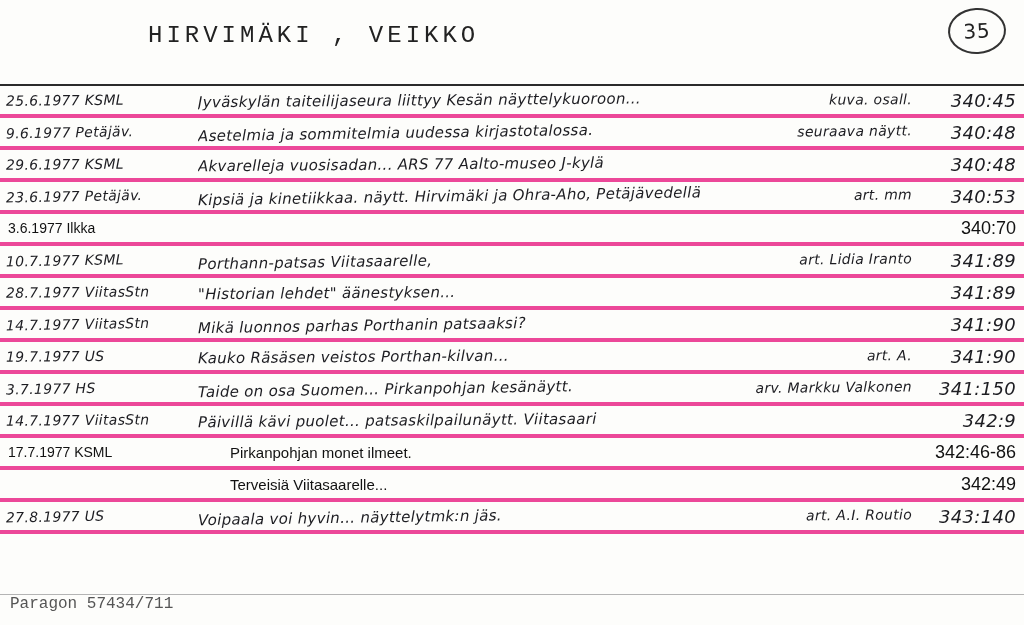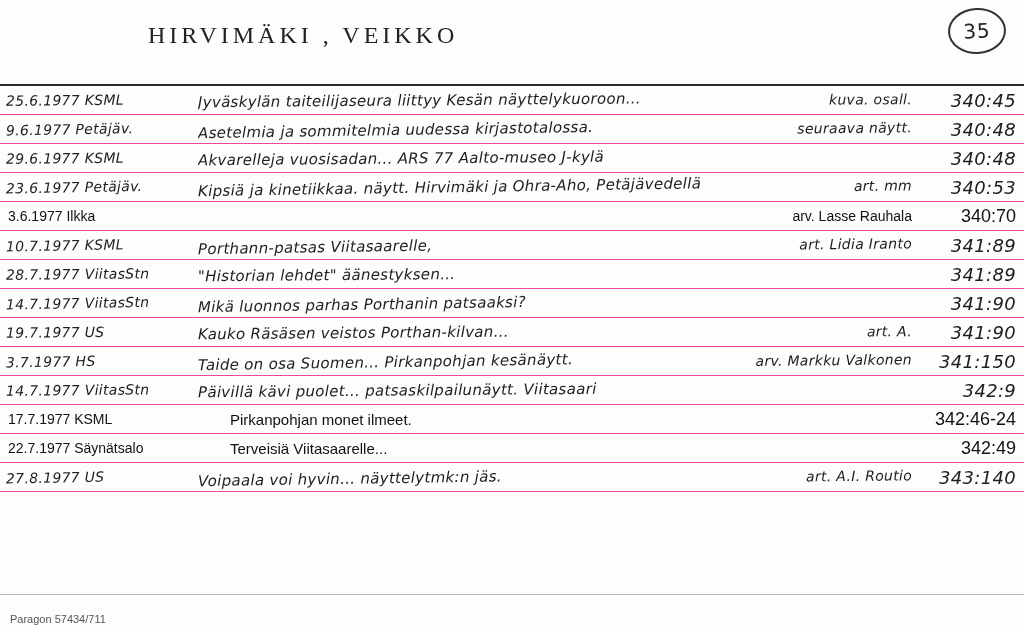--- a/index.html
+++ b/index.html
@@ -14,21 +14,21 @@
     background: #fdfdfb;
     overflow: hidden;
     font-family: "Liberation Sans", sans-serif;
     color: #1a1a1a;
   }
   
   .header-name {
     position: absolute;
     left: 148px;
     top: 22px;
-    font-family: Liberation Serif, serif;
+    font-family: Liberation Mono, monospace;
     font-size: 24px;
     letter-spacing: 4px;
     color: #222;
     white-space: nowrap;
     text-align: center;
   }
   .page-number-circle {
     position: absolute;
     right: 18px;
     top: 8px;
@@ -56,21 +56,21 @@
   
   .rows {
     position: absolute;
     left: 0;
     right: 0;
     top: 86px;
   }
   .row {
     position: relative;
     height: 28px;
-    border-bottom: 1px solid #ec4899;
+    border-bottom: 4px solid #ec4899;
     display: flex;
     align-items: center;
     padding-left: 16px;
   }
   .row .date {
     position: absolute;
     left: 6px;
     width: 160px;
     font-size: 14px;
     white-space: nowrap;
@@ -133,24 +133,24 @@
     position: absolute;
     left: 0;
     right: 0;
     bottom: 30px;
     height: 1px;
     background: #b4b4b4;
   }
   .footer-note {
     position: absolute;
     left: 10px;
-    bottom: 0;
-    font-size: 11px;
+    bottom: 12px;
+    font-size: 16px;
     color: #555;
-    font-family: Liberation Sans, sans-serif;
+    font-family: Liberation Mono, monospace;
   }
 </style>
 </head>
 <body>
 
 <div id="page">
 
   <div class="header-name">HIRVIMÄKI  ,  VEIKKO</div>
 
   <div class="page-number-circle">35</div>
@@ -177,21 +177,20 @@
         <div class="ref">340:48</div>
       </div>
       <div class="row hand skew2">
         <div class="date">23.6.1977 Petäjäv.</div>
         <div class="title">Kipsiä ja kinetiikkaa. näytt. Hirvimäki ja Ohra-Aho, Petäjävedellä</div>
         <div class="credit">art. mm</div>
         <div class="ref">340:53</div>
       </div>
       <div class="row print">
         <div class="date">3.6.1977  Ilkka</div>
-        <div class="credit">arv. Lasse Rauhala</div>
         <div class="ref">340:70</div>
       </div>
       <div class="row hand skew2">
         <div class="date">10.7.1977 KSML</div>
         <div class="title">Porthann-patsas Viitasaarelle,</div>
         <div class="credit">art. Lidia Iranto</div>
         <div class="ref">341:89</div>
       </div>
       <div class="row hand skew1">
         <div class="date">28.7.1977 ViitasStn</div>
@@ -219,24 +218,23 @@
       </div>
       <div class="row hand skew1">
         <div class="date">14.7.1977 ViitasStn</div>
         <div class="title">Päivillä kävi puolet...   patsaskilpailunäytt. Viitasaari</div>
         <div class="credit"></div>
         <div class="ref">342:9</div>
       </div>
       <div class="row print">
         <div class="date">17.7.1977  KSML</div>
         <div class="title">Pirkanpohjan monet ilmeet.</div>
-        <div class="ref">342:46-24</div>
+        <div class="ref">342:46-86</div>
       </div>
       <div class="row print">
-        <div class="date">22.7.1977 Säynätsalo</div>
         <div class="title">Terveisiä Viitasaarelle...</div>
         <div class="ref">342:49</div>
       </div>
       <div class="row hand skew2">
         <div class="date">27.8.1977 US</div>
         <div class="title">Voipaala voi hyvin...   näyttelytmk:n jäs.</div>
         <div class="credit">art. A.I. Routio</div>
         <div class="ref">343:140</div>
       </div>
     </div>

